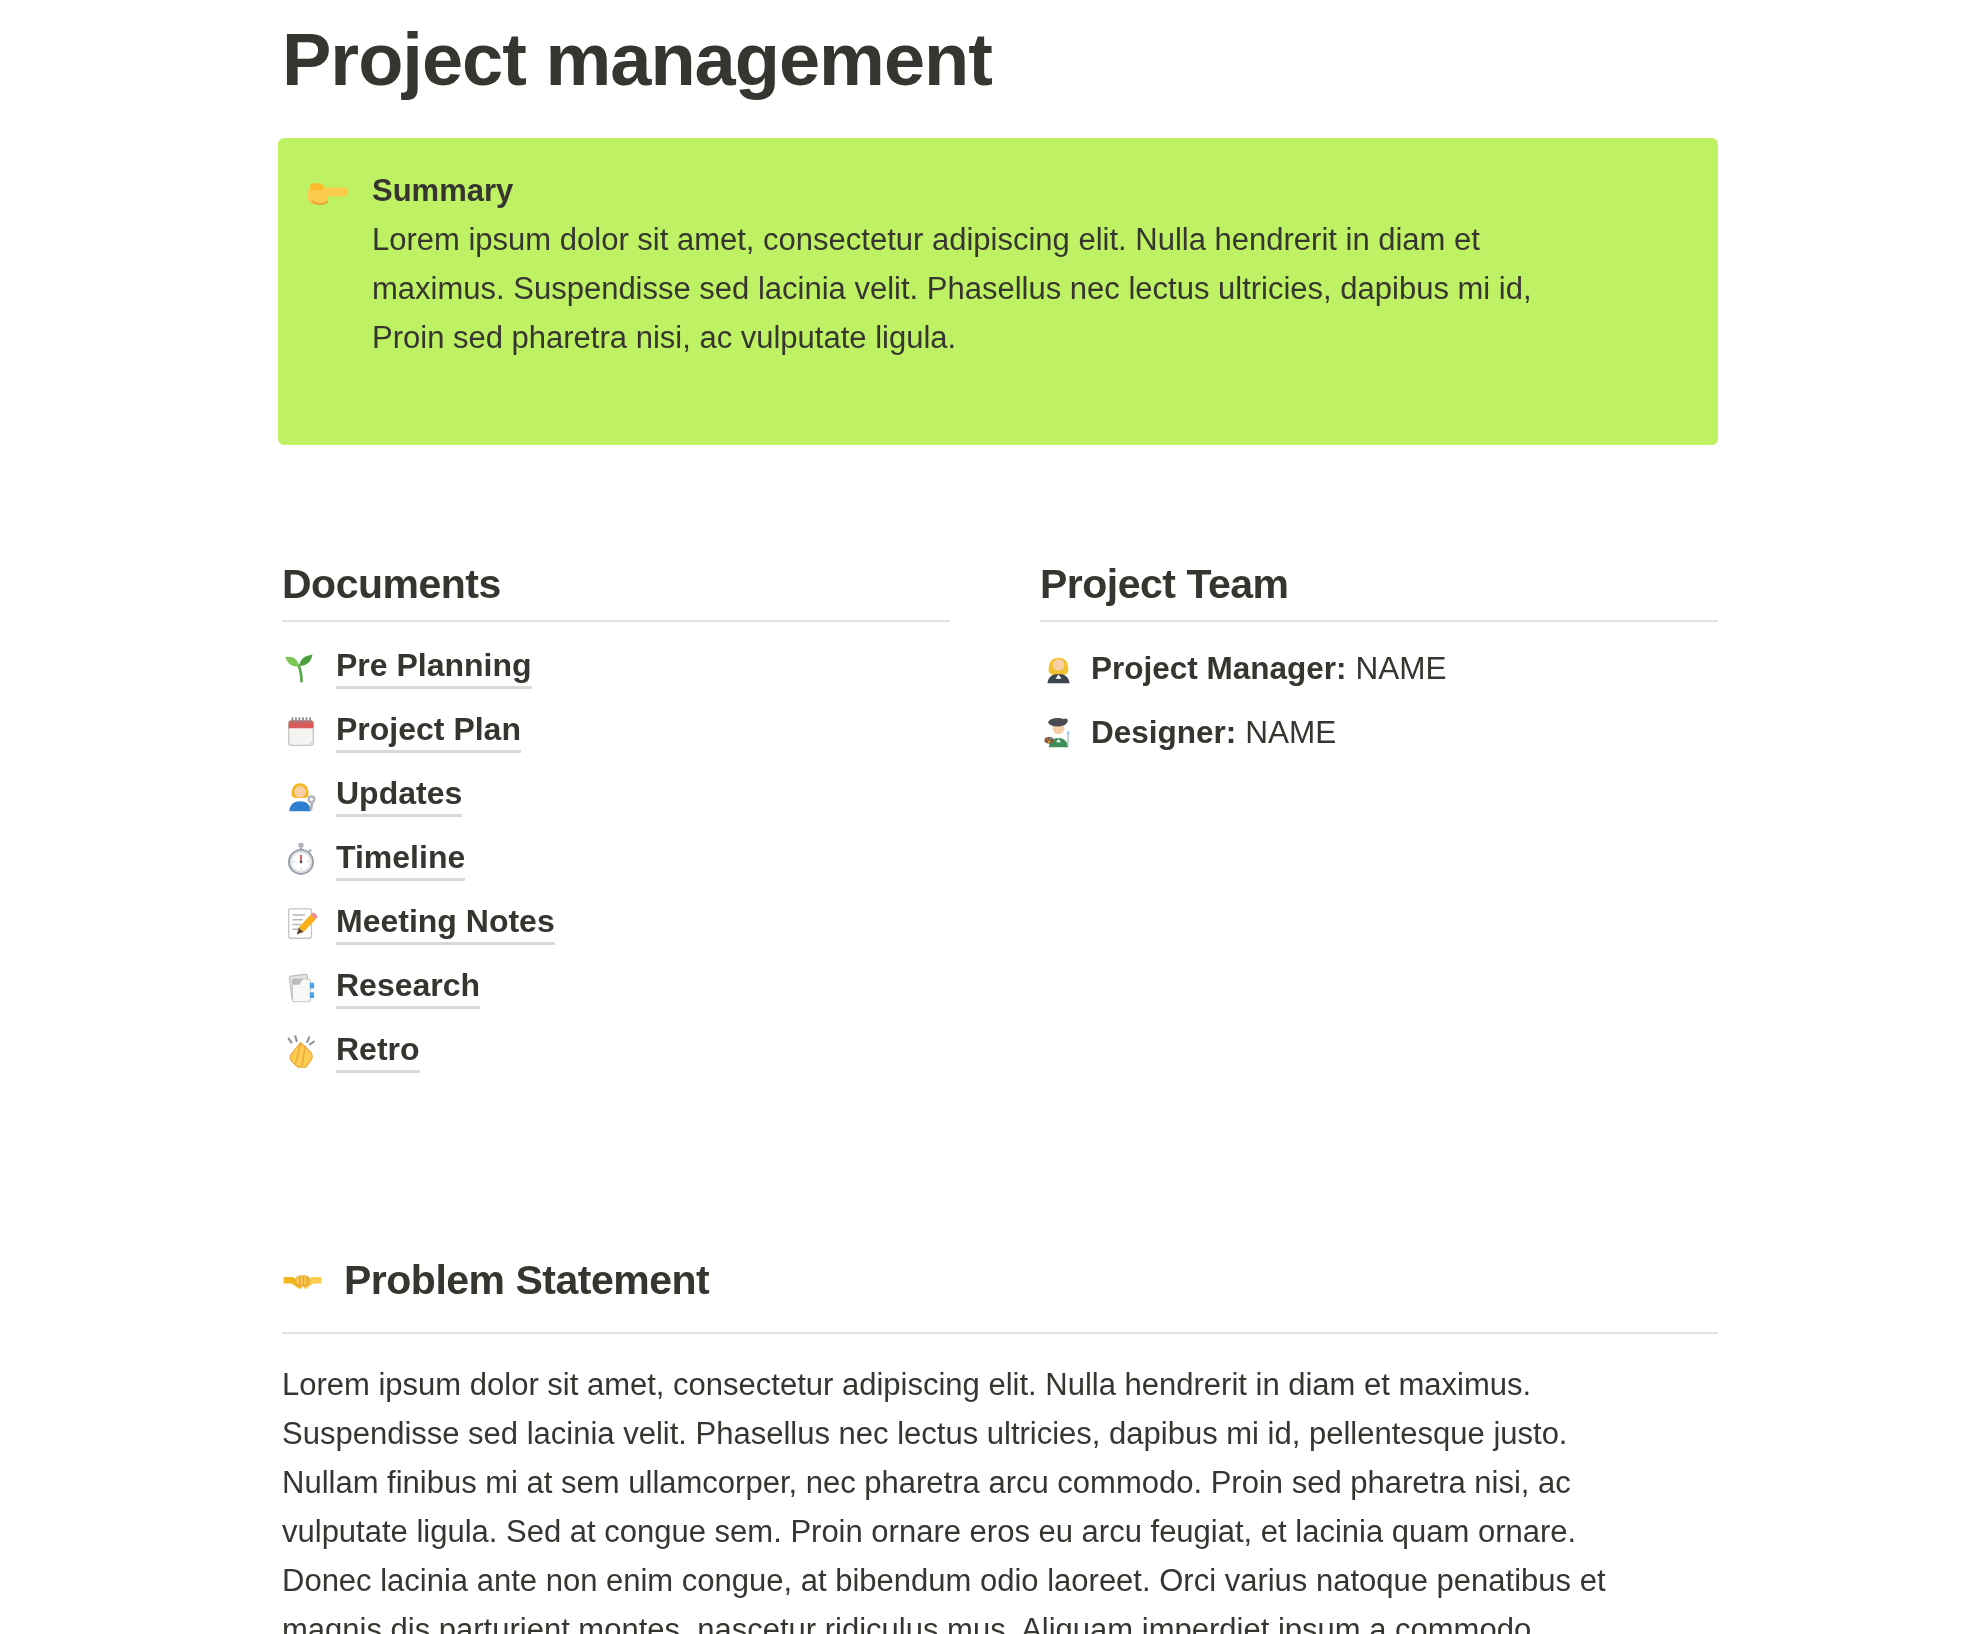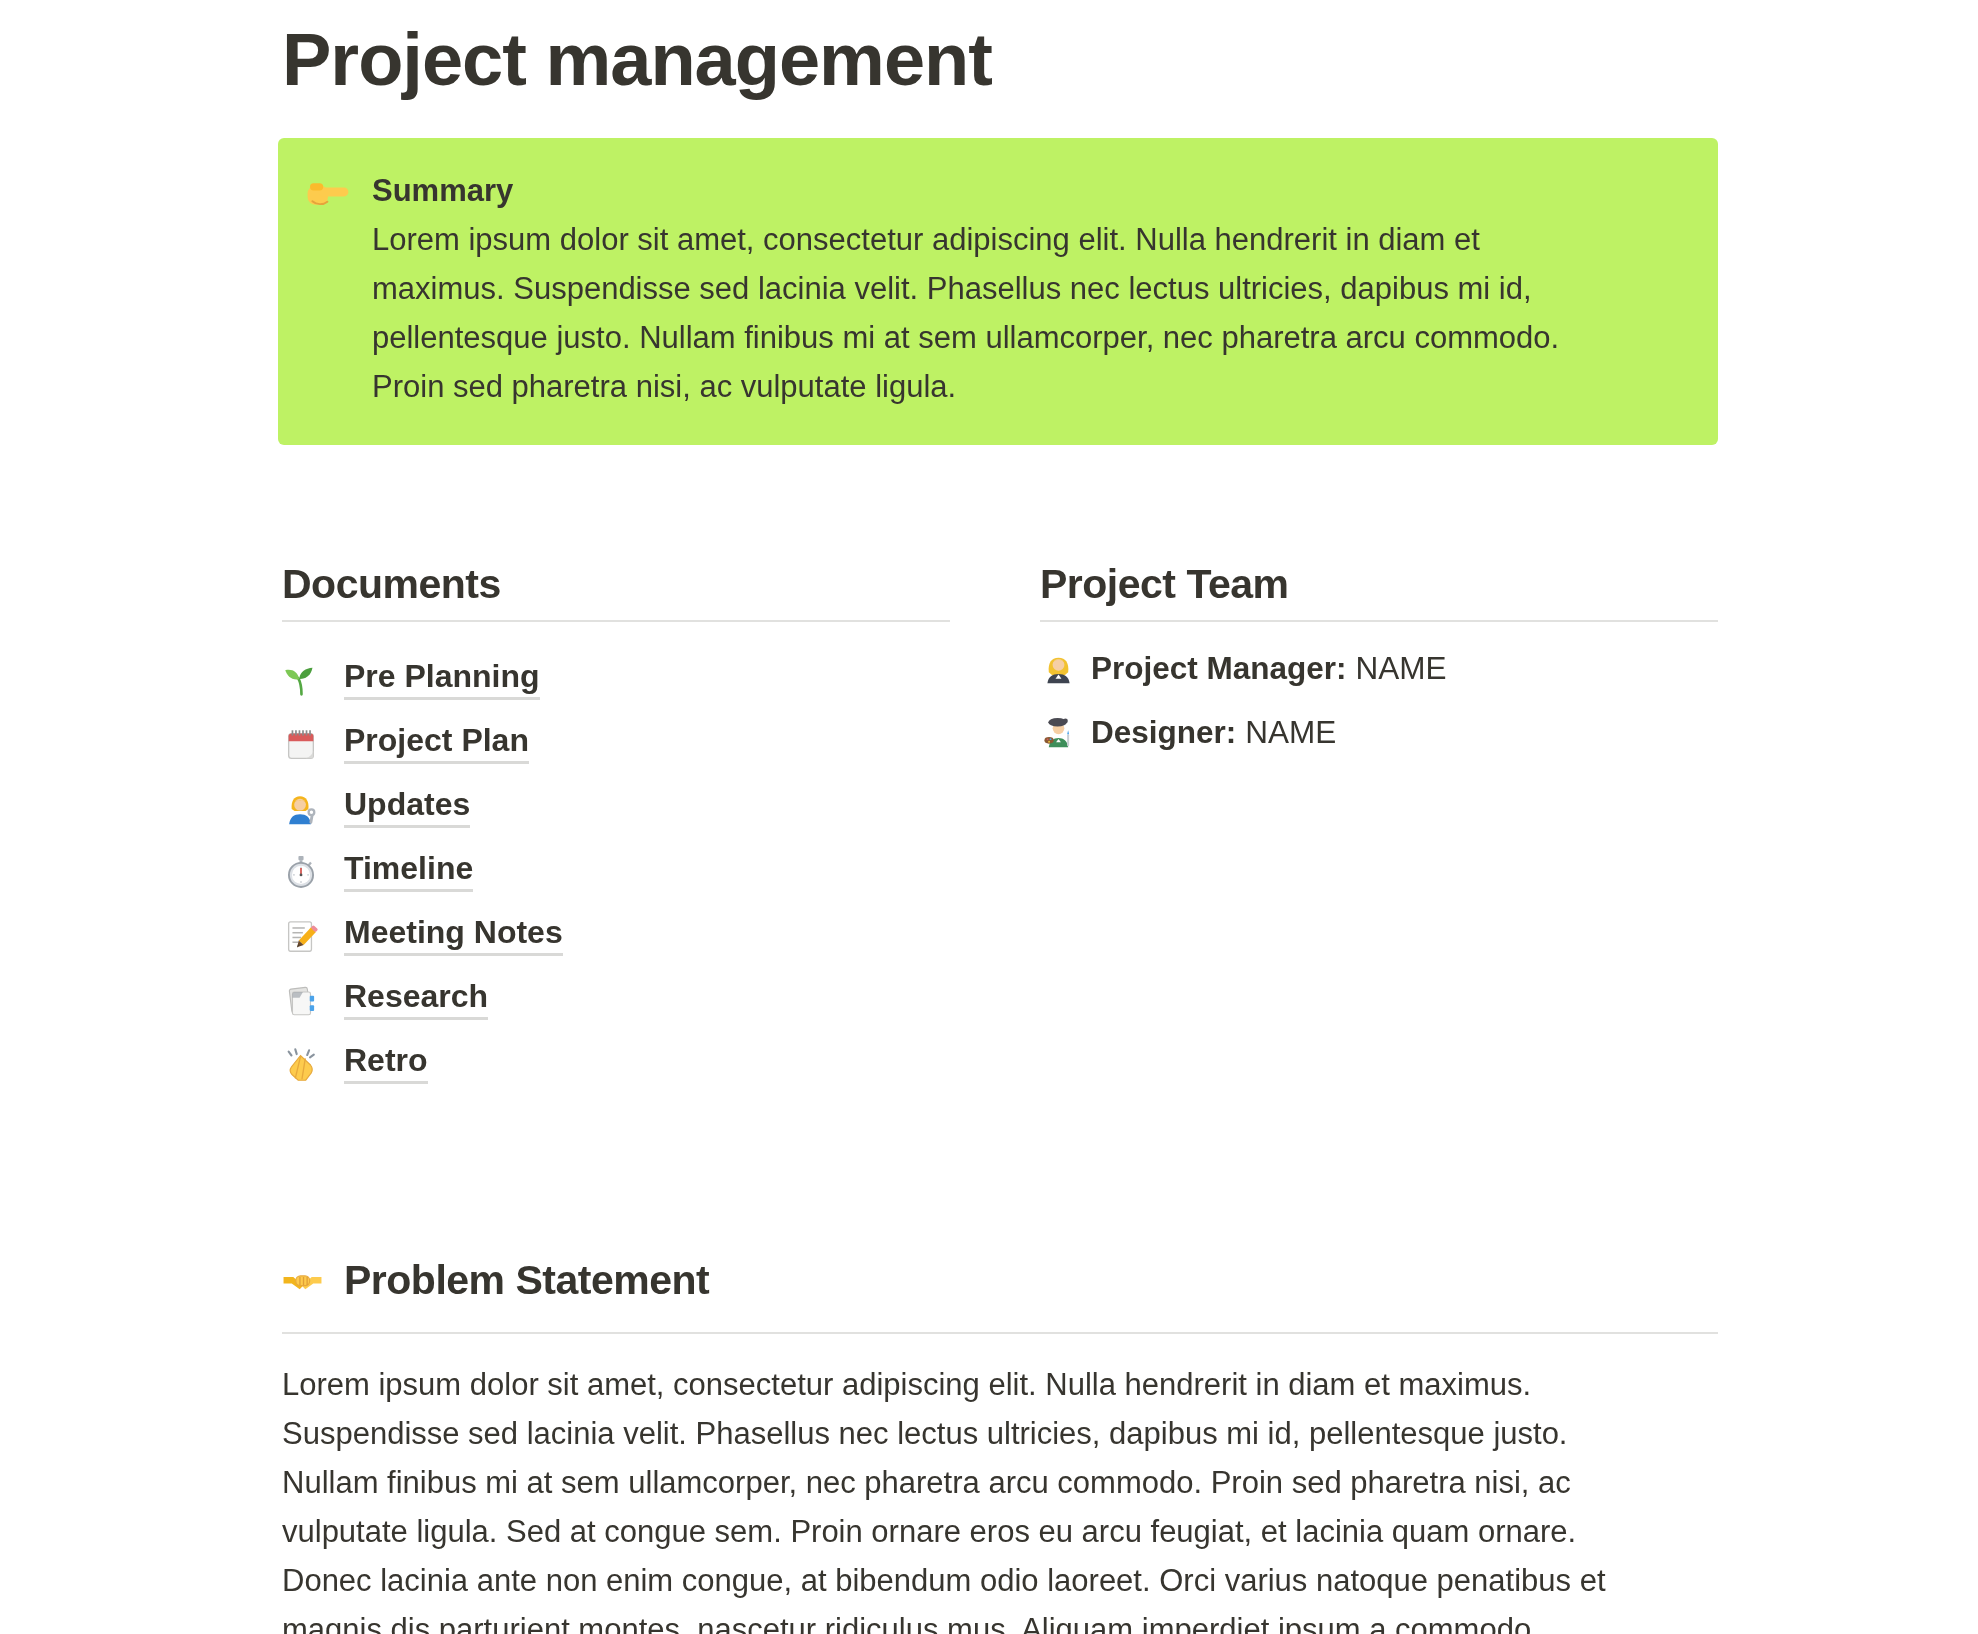--- a/index.html
+++ b/index.html
@@ -23,21 +23,21 @@
 
   
   .col{ position:absolute; top:560px; }
   .col-left{ left:282px; width:668px; }
   .col-right{ left:1040px; width:678px; }
   .h2{ font-size:41px; font-weight:700; letter-spacing:-0.5px; line-height:49px; }
   .rule{ height:0; border-bottom:2px solid #e1e1df; margin-top:11px; }
   .rule-wide{ border-bottom:2px solid #e1e1df; }
 
   .doc-list{ margin-top:14px; }
-  .doc-item{ height:64px; display:flex; align-items:flex-end; gap:24px; cursor:pointer; }
+  .doc-item{ height:64px; display:flex; align-items:center; gap:16px; cursor:pointer; }
   .doc-item .icon{ width:38px; height:38px; flex:0 0 38px; }
   .doc-label{ font-size:32px; font-weight:600; line-height:1.15;
     padding-bottom:2px; border-bottom:3px solid #d9d9d7; }
 
   .team-list{ margin-top:14px; }
   .team-row{ height:64px; display:flex; align-items:center; gap:14px; font-size:31.5px; }
   .team-row .icon{ width:37px; height:37px; flex:0 0 37px; }
   .team-role{ font-weight:700; }
   .team-name{ font-weight:400; margin-left:9px; }
 
@@ -61,21 +61,20 @@
         <rect x="3" y="13" width="17" height="16" rx="6.5" fill="#FDCB4D"></rect>
         <rect x="12" y="14.5" width="25" height="7.5" rx="3.7" fill="#FDCB4D"></rect>
         <rect x="5" y="11" width="11" height="6" rx="3" fill="#FBBB2C"></rect>
         <path d="M7 26c3.5 3.2 9 3.2 12.5.4" stroke="#E6A33B" stroke-width="1.6" fill="none" stroke-linecap="round"></path>
       </svg>
     </span>
   <div class="c-body">
     <div class="c-title">Summary</div>
     <div>Lorem ipsum dolor sit amet, consectetur adipiscing elit. Nulla hendrerit in diam et</div>
     <div>maximus. Suspendisse sed lacinia velit. Phasellus nec lectus ultricies, dapibus mi id,</div>
-    <div>pellentesque justo. Nullam finibus mi at sem ullamcorper, nec pharetra arcu commodo.</div>
     <div>Proin sed pharetra nisi, ac vulputate ligula.</div>
   </div>
 </div>
 
 <div class="col col-left">
   <div class="h2">Documents</div>
   <div class="rule"></div>
   <div class="doc-list">
     <div class="doc-item">
       <span class="icon">

